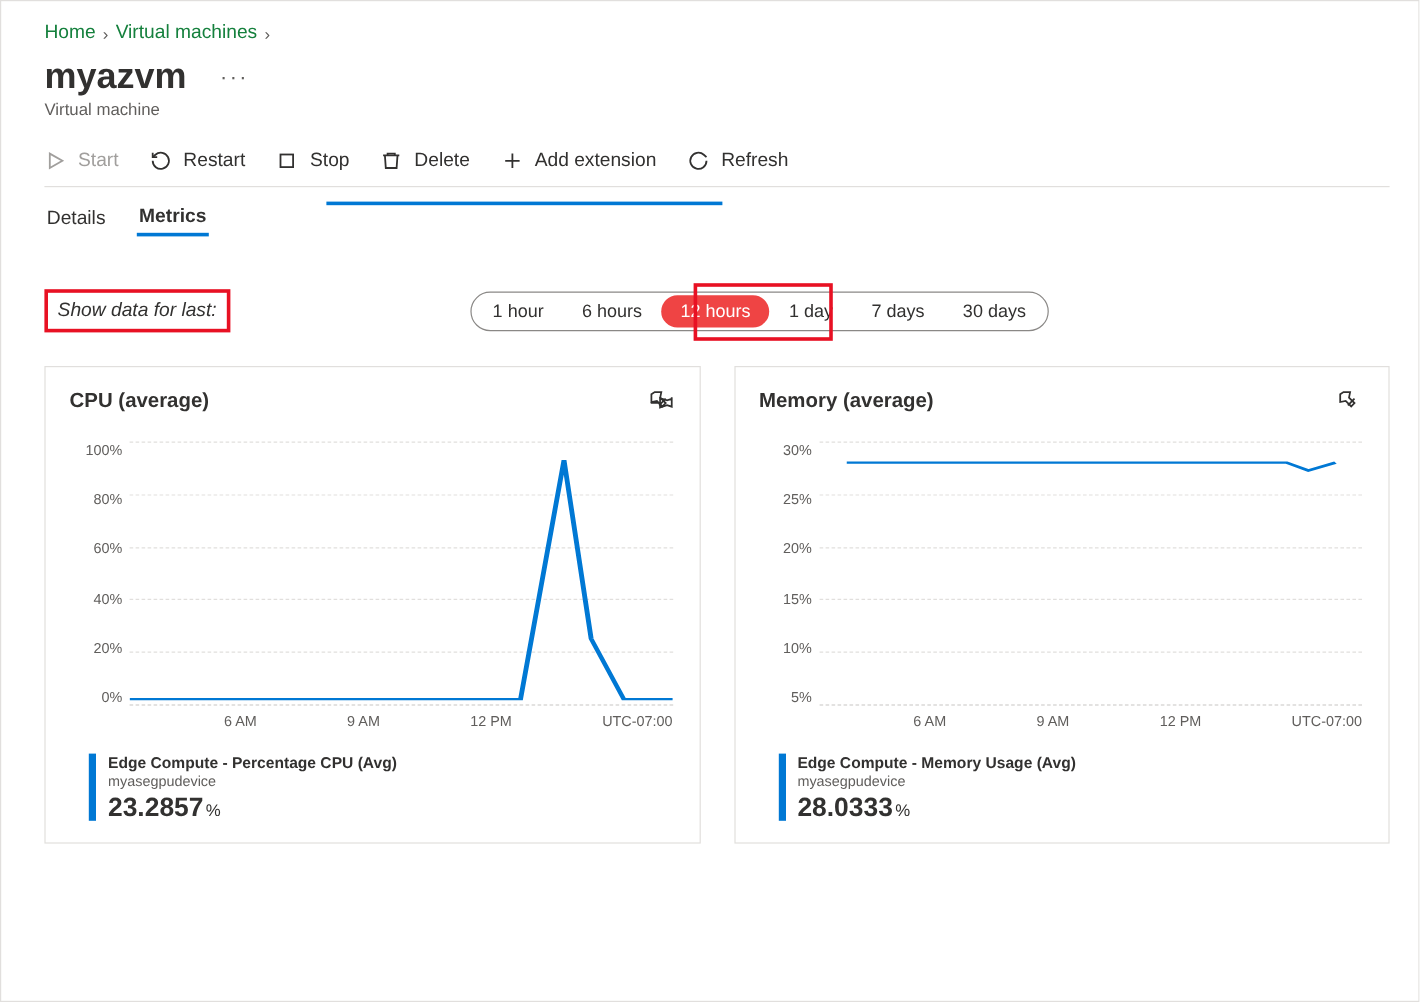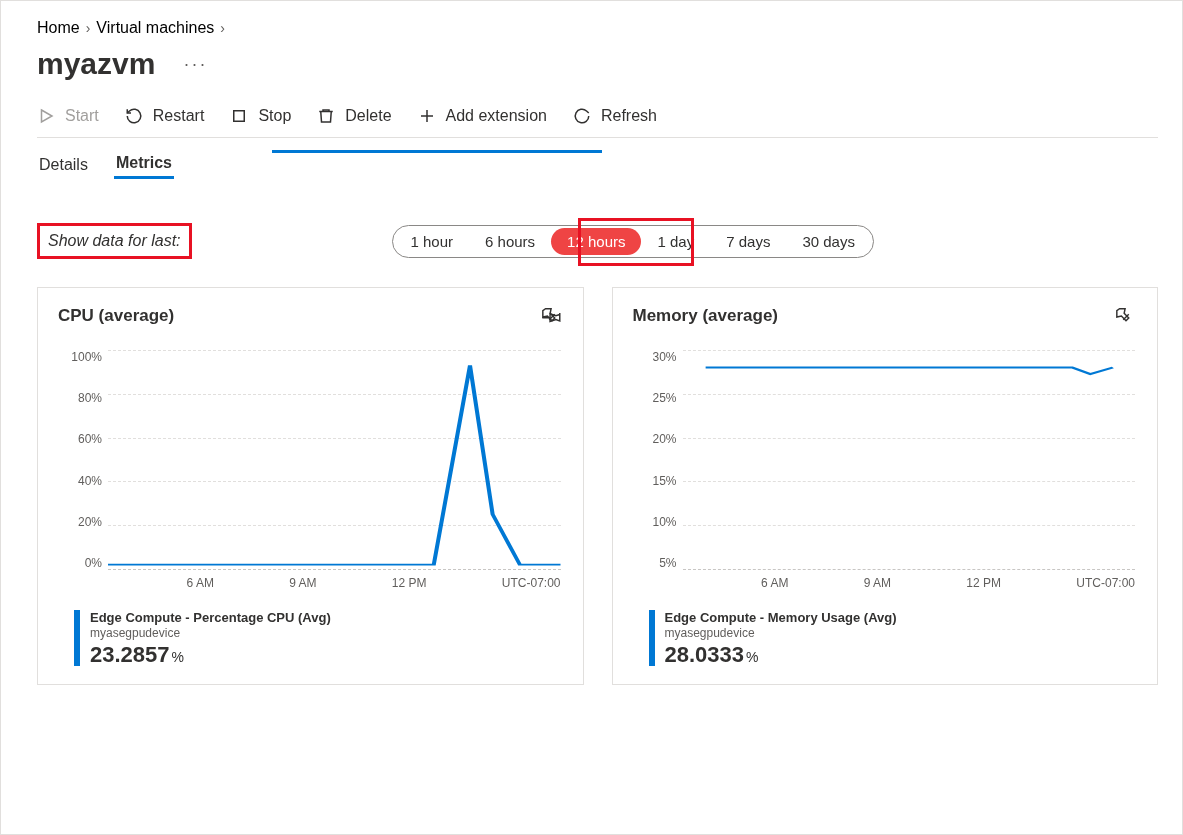--- a/index.html
+++ b/index.html
@@ -4,21 +4,21 @@
 <style>
   * { box-sizing: border-box; }
   html, body {
     margin: 0; padding: 0;
     font-family: "Segoe UI", -apple-system, BlinkMacSystemFont, sans-serif;
     font-size: 14px; color: #323130; background: #fff;
   }
   .page { width: 1183px; height: 835px; padding: 18px 24px 24px 36px; position: relative; border: 1px solid #e1dfdd; }
   
   .breadcrumb { display: flex; align-items: center; gap: 6px; font-size: 16px; margin-bottom: 10px; }
-  .breadcrumb a { color: #000000; text-decoration: none; cursor: pointer; }
+  .breadcrumb a { color: #15803d; text-decoration: none; cursor: pointer; }
   .chev { color: #605e5c; font-size: 14px; }
   
   .title-row { display: flex; align-items: center; gap: 28px; margin-top: 4px; }
   .title { font-size: 30px; font-weight: 600; }
   .ellipsis { font-size: 18px; color: #605e5c; cursor: pointer; letter-spacing: 2px; }
   .subtitle { color: #605e5c; font-size: 14px; margin-top: 2px; }
   
   .toolbar { display: flex; align-items: center; gap: 26px; margin-top: 26px; padding-bottom: 12px; border-bottom: 1px solid #e1dfdd; }
   .tbtn { display: inline-flex; align-items: center; gap: 10px; font-size: 16px; color: #323130; cursor: pointer; justify-content: center; }
   .tbtn.disabled { color: #a19f9d; cursor: default; }
@@ -63,20 +63,21 @@
     <a>Home</a>
     <span class="chev">›</span>
     <a>Virtual machines</a>
     <span class="chev">›</span>
   </div>
 
   <div class="title-row">
     <div class="title">myazvm</div>
     <div class="ellipsis">···</div>
   </div>
+  <div class="subtitle">Virtual machine</div>
 
   <div class="toolbar">
     <div class="tbtn disabled">
       <svg width="18" height="18" viewBox="0 0 24 24" fill="none" stroke-width="2">
           <polygon points="6,4 20,12 6,20"></polygon>
         </svg>
       <span>Start</span>
     </div>
     <div class="tbtn" style="color:#323130">
       <svg width="18" height="18" viewBox="0 0 24 24" fill="none" stroke="#0078d4" stroke-width="2">

